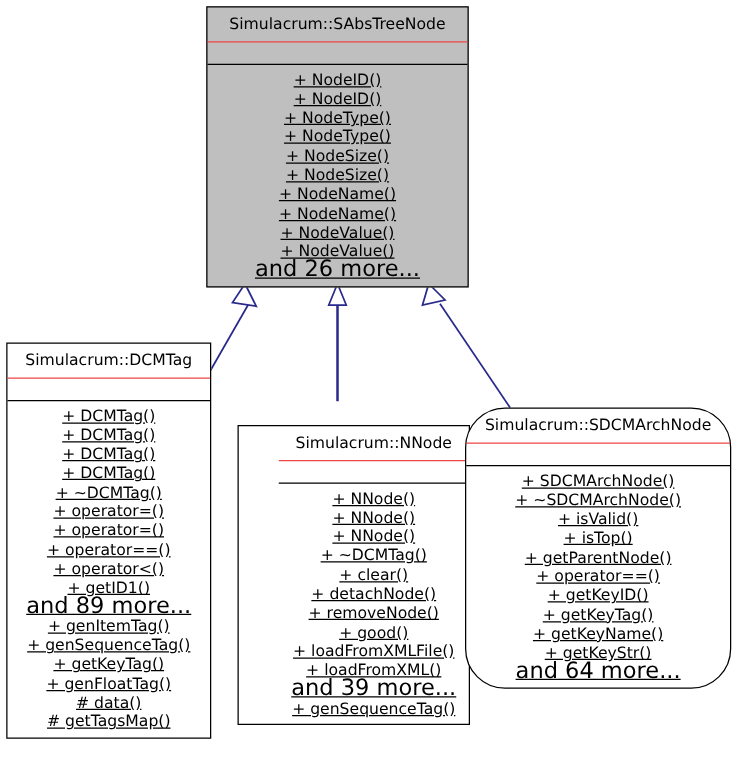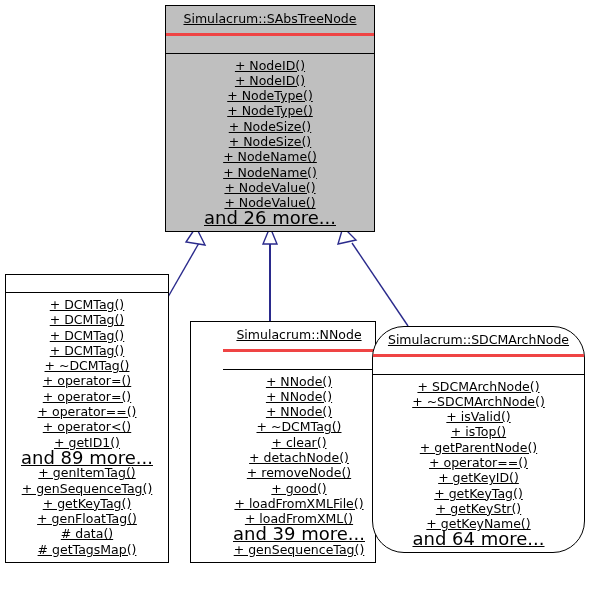--- a/index.html
+++ b/index.html
@@ -38,23 +38,22 @@
     background: #bfbfbf;
     border: 1px solid #000000;
   }
   .compartment-title {
     box-sizing: border-box;
     text-align: center;
     font-size: 12.5px;
     color: #000000;
     line-height: 1;
     padding: 7px 6px 7px 6px;
-    border-bottom: 3px solid #ef4444;
+    border-bottom: 1px solid #ef4444;
     white-space: nowrap;
-    text-decoration: underline;
   }
   .compartment-attrs {
     box-sizing: border-box;
     border-bottom: 1px solid #000000;
     height: 18px;
   }
   .compartment-ops {
     box-sizing: border-box;
     padding: 4px 5px 5px 5px;
   }
@@ -70,21 +69,21 @@
     font-size: 18px;
   }
   
   #node-sabstreenode {
     left: 165px; top: 5px; width: 210px;
   }
   #node-dcmtag {
     left: 5px; top: 274px; width: 164px;
   }
   #node-nnode {
-    left: 190px; top: 321px; width: 186px; padding-left: 32px;
+    left: 190px; top: 340px; width: 186px; padding-left: 32px;
   }
   #node-sdcmarchnode {
     left: 372px; top: 326px; width: 213px; border-radius: 32px;
   }
 </style>
 </head>
 <body>
 
 <div id="canvas">
 
@@ -118,20 +117,21 @@
       <div class="member">+ NodeSize()</div>
       <div class="member">+ NodeName()</div>
       <div class="member">+ NodeName()</div>
       <div class="member">+ NodeValue()</div>
       <div class="member">+ NodeValue()</div>
       <div class="member more">and 26 more...</div>
     </div>
   </div>
 
   <div class="uml-node" id="node-dcmtag">
+    <div class="compartment-title">Simulacrum::DCMTag</div>
     <div class="compartment-attrs"></div>
     <div class="compartment-ops">
       <div class="member">+ DCMTag()</div>
       <div class="member">+ DCMTag()</div>
       <div class="member">+ DCMTag()</div>
       <div class="member">+ DCMTag()</div>
       <div class="member">+ ~DCMTag()</div>
       <div class="member">+ operator=()</div>
       <div class="member">+ operator=()</div>
       <div class="member">+ operator==()</div>
@@ -171,19 +171,19 @@
     <div class="compartment-attrs"></div>
     <div class="compartment-ops">
       <div class="member">+ SDCMArchNode()</div>
       <div class="member">+ ~SDCMArchNode()</div>
       <div class="member">+ isValid()</div>
       <div class="member">+ isTop()</div>
       <div class="member">+ getParentNode()</div>
       <div class="member">+ operator==()</div>
       <div class="member">+ getKeyID()</div>
       <div class="member">+ getKeyTag()</div>
+      <div class="member">+ getKeyName()</div>
       <div class="member">+ getKeyStr()</div>
-      <div class="member">+ getKeyName()</div>
       <div class="member more">and 64 more...</div>
     </div>
   </div>
 
 </div>
 
 </body></html>

